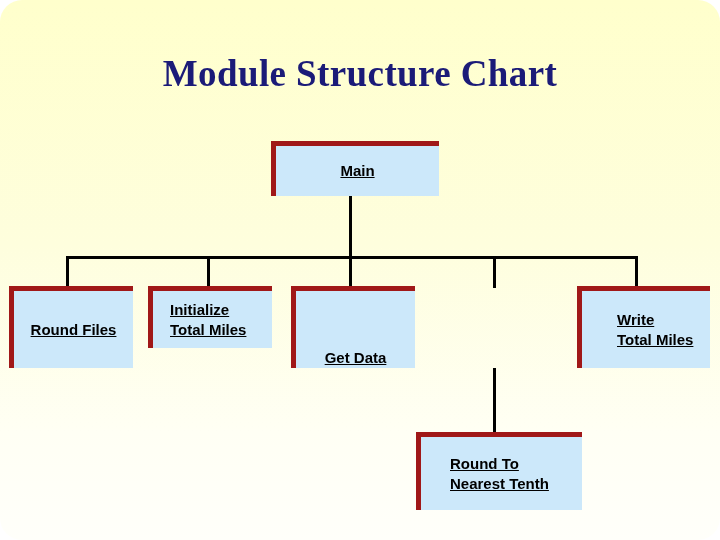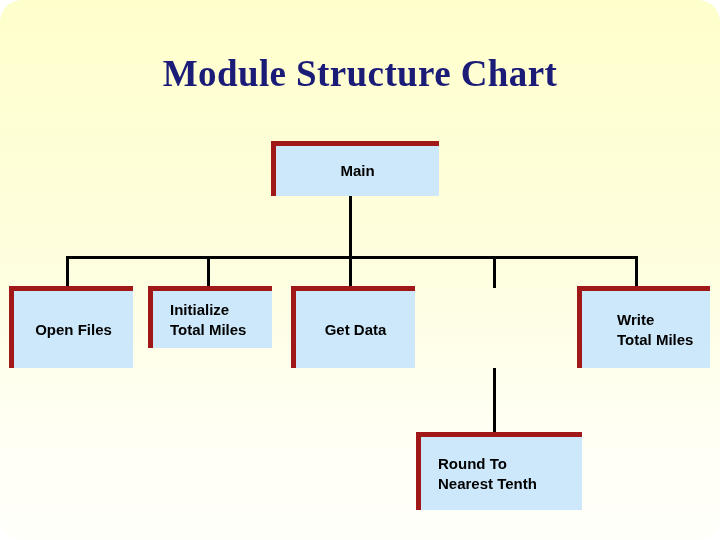--- a/index.html
+++ b/index.html
@@ -48,20 +48,21 @@
     border-right: 0;
     border-bottom: 0;
     color: #000000;
     font-family: "Liberation Sans", sans-serif;
     font-weight: bold;
     font-size: 15px;
     line-height: 20px;
     display: flex;
     align-items: center;
     z-index: 3;
+    text-decoration: underline;
   }
   .module-box .box-label {
     display: block;
     width: 100%;
     white-space: pre-line;
   }
   .module-box.align-center .box-label {
     text-align: center;
     padding: 0 6px;
   }
@@ -101,36 +102,36 @@
   <div class="connector-v" style="left:493px; top:256px; height:32px;"></div>
   <div class="connector-v" style="left:635px; top:256px; height:32px;"></div>
 
   <div class="connector-v" style="left:493px; top:368px; height:66px;"></div>
 
   <div class="module-box align-center" style="left:271px; top:141px; width:168px; height:55px;">
     <span class="box-label">Main</span>
   </div>
 
   <div class="module-box align-center" style="left:9px; top:286px; width:124px; height:82px;">
-    <span class="box-label">Open Files</span>
+    <span class="box-label">Round Files</span>
   </div>
 
   <div class="module-box align-left" style="left:148px; top:286px; width:124px; height:62px;">
     <span class="box-label">Initialize
 Total Miles</span>
   </div>
 
-  <div class="module-box align-center" style="left:291px; top:286px; width:124px; height:82px;">
+  <div class="module-box align-center" style="left:291px; top:286px; width:124px; height:82px;align-items:flex-end;">
     <span class="box-label">Get Data</span>
   </div>
 
 
   <div class="module-box align-left" style="left:577px; top:286px; width:133px; height:82px;padding-left:18px;">
     <span class="box-label">Write
 Total Miles</span>
   </div>
 
-  <div class="module-box align-left" style="left:416px; top:432px; width:166px; height:78px;">
+  <div class="module-box align-left" style="left:416px; top:432px; width:166px; height:78px;padding-left:12px;">
     <span class="box-label">Round To
 Nearest Tenth</span>
   </div>
 
 </div>
 
 </body></html>

